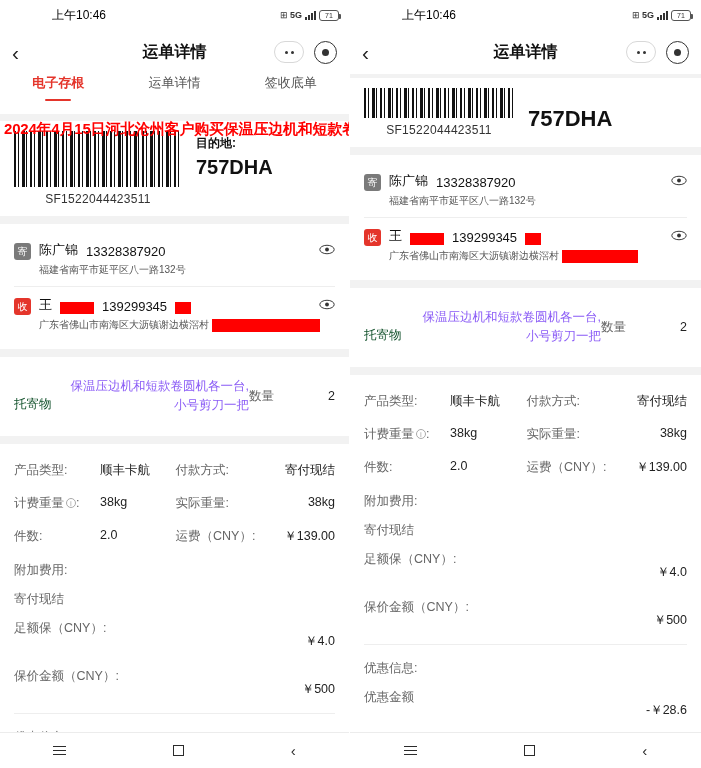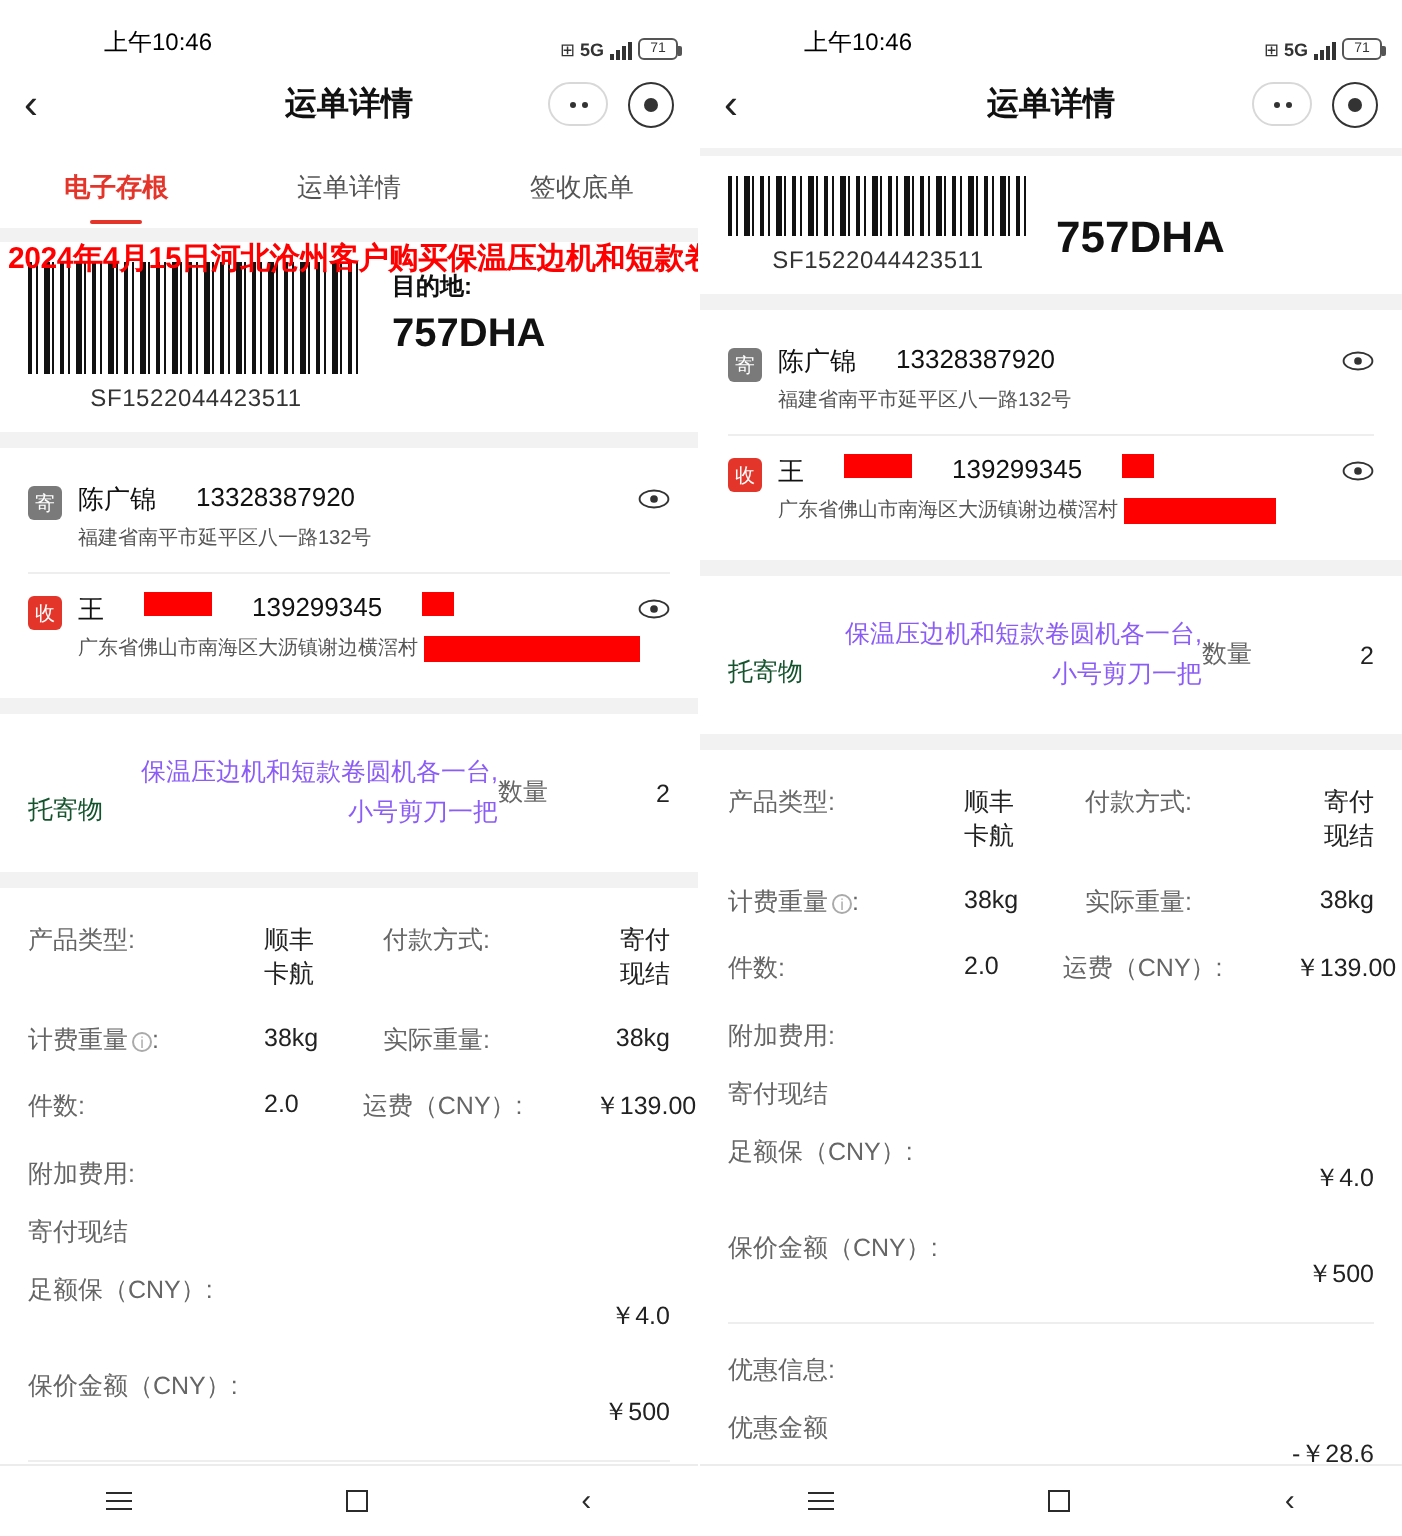--- a/index.html
+++ b/index.html
@@ -10,21 +10,21 @@
     overflow: hidden;
   }
   .screens { display: flex; width: 701px; height: 768px; }
   .screen { width: 350px; height: 768px; background: #f2f2f2; position: relative; overflow: hidden; }
   .screen.left { border-right: 1px solid #ffffff; }
   .screen.right { width: 351px; }
 
   
   .statusbar {
     height: 30px; background: #ffffff;
-    display: flex; align-items: flex-end;
+    display: flex; align-items: center;
     padding: 0 10px; position: relative;
   }
   .status-time { font-size: 12px; color: #000; margin-left: 42px; }
   .status-right { margin-left: auto; display: flex; align-items: center; gap: 3px; }
   .st-icon { font-size: 9px; color: #333; letter-spacing: -0.5px; }
   .st-5g { font-size: 9px; color: #333; font-weight: bold; }
   .bars { display: flex; align-items: flex-end; gap: 1px; height: 10px; }
   .bars i { display: block; width: 2px; background: #333; }
   .bars i:nth-child(1) { height: 3px; }
   .bars i:nth-child(2) { height: 5px; }
@@ -58,21 +58,21 @@
   }
   .nav-dots i { width: 3px; height: 3px; border-radius: 50%; background: #333; display:block;}
   .nav-target {
     width: 23px; height: 23px; border-radius: 50%; border: 1.5px solid #333;
     display: flex; align-items: center; justify-content: center;
   }
   .nav-target i { width: 7px; height: 7px; border-radius: 50%; background: #333; display:block;}
 
   
   .tabs {
-    background: #fff; display: flex; height: 40px; align-items: center;
+    background: #fff; display: flex; height: 40px; align-items: flex-start;
   }
   .tab {
     flex: 1; text-align: center; font-size: 13px; color: #555; position: relative;
   }
   .tab.active { color: #e4352b; font-weight: 600; }
   .tab.active:after {
     content: ""; position: absolute; bottom: -9px; left: 50%; transform: translateX(-50%);
     width: 26px; height: 2.5px; background: #e4352b; border-radius: 2px;
   }
 
@@ -100,31 +100,31 @@
   
   .addr-row { display: flex; align-items: flex-start; padding: 7px 0; position: relative; }
   .badge {
     flex: 0 0 auto; width: 17px; height: 17px; border-radius: 3px;
     font-size: 10px; color: #fff; display: flex; align-items: center; justify-content: center;
     margin-top: 2px; margin-right: 8px;
   }
   .badge.send { background: #7a7a7a; }
   .badge.recv { background: #e4352b; }
   .addr-body { flex: 1; min-width: 0; }
-  .addr-line1 { font-size: 13px; color: #111; display: flex; align-items: flex-start; gap: 20px;}
+  .addr-line1 { font-size: 13px; color: #111; display: flex; align-items: flex-end; gap: 8px;}
   .addr-line2 { font-size: 10px; color: #555; margin-top: 4px; line-height: 1.4;}
   .redact { display: inline-block; background: #ff0000; height: 12px; vertical-align: middle; }
   .eye {
     position: absolute; right: 0; top: 10px; width: 16px; height: 11px;
   }
   .eye svg { width: 16px; height: 11px; display:block; }
   .divider { height: 1px; background: #eee; margin: 2px 0; }
 
   
-  .kv { display: flex; align-items: flex-start; padding: 8px 0; font-size: 12.5px; gap: 32px; }
+  .kv { display: flex; align-items: flex-start; padding: 8px 0; font-size: 12.5px; }
   .kv .k { color: #666; flex: 0 0 86px; }
   .kv .v { color: #222; flex: 1; }
   .kv .k2 { color: #666; flex: 0 0 84px; }
   .kv .v2 { color: #222; text-align: right; flex: 1; }
   .goods-row { display: flex; align-items: center; padding: 10px 0; font-size: 12.5px;}
   .goods-label { color: #14532d; flex: 0 0 48px; margin-top: 17px; }
   .goods-text { flex: 1; color: #8b5cf6; text-align: right; line-height: 1.55; }
   .goods-qty-label { color: #666; flex: 0 0 46px; }
   .goods-qty { color: #222; flex: 0 0 40px; text-align: right; }
   .section-title { font-size: 12.5px; color: #666; padding: 9px 0 3px 0;}

